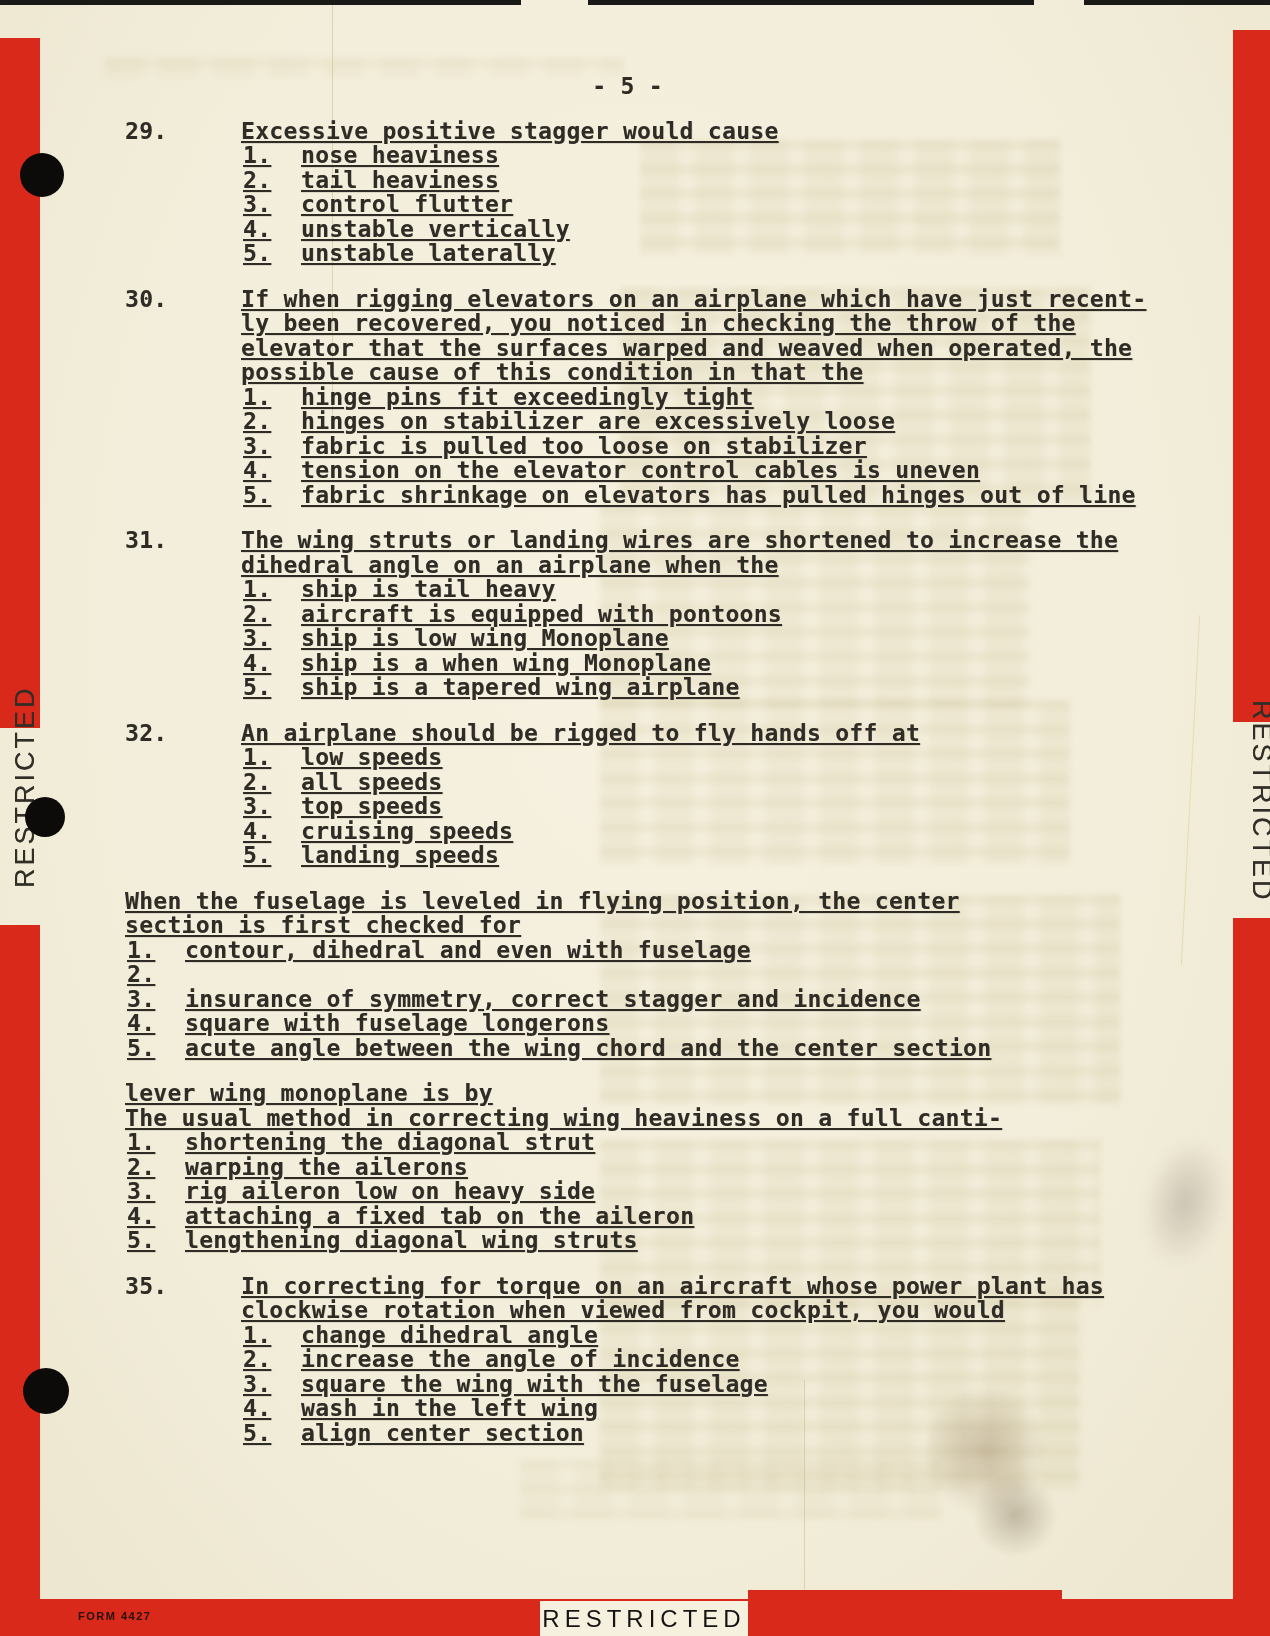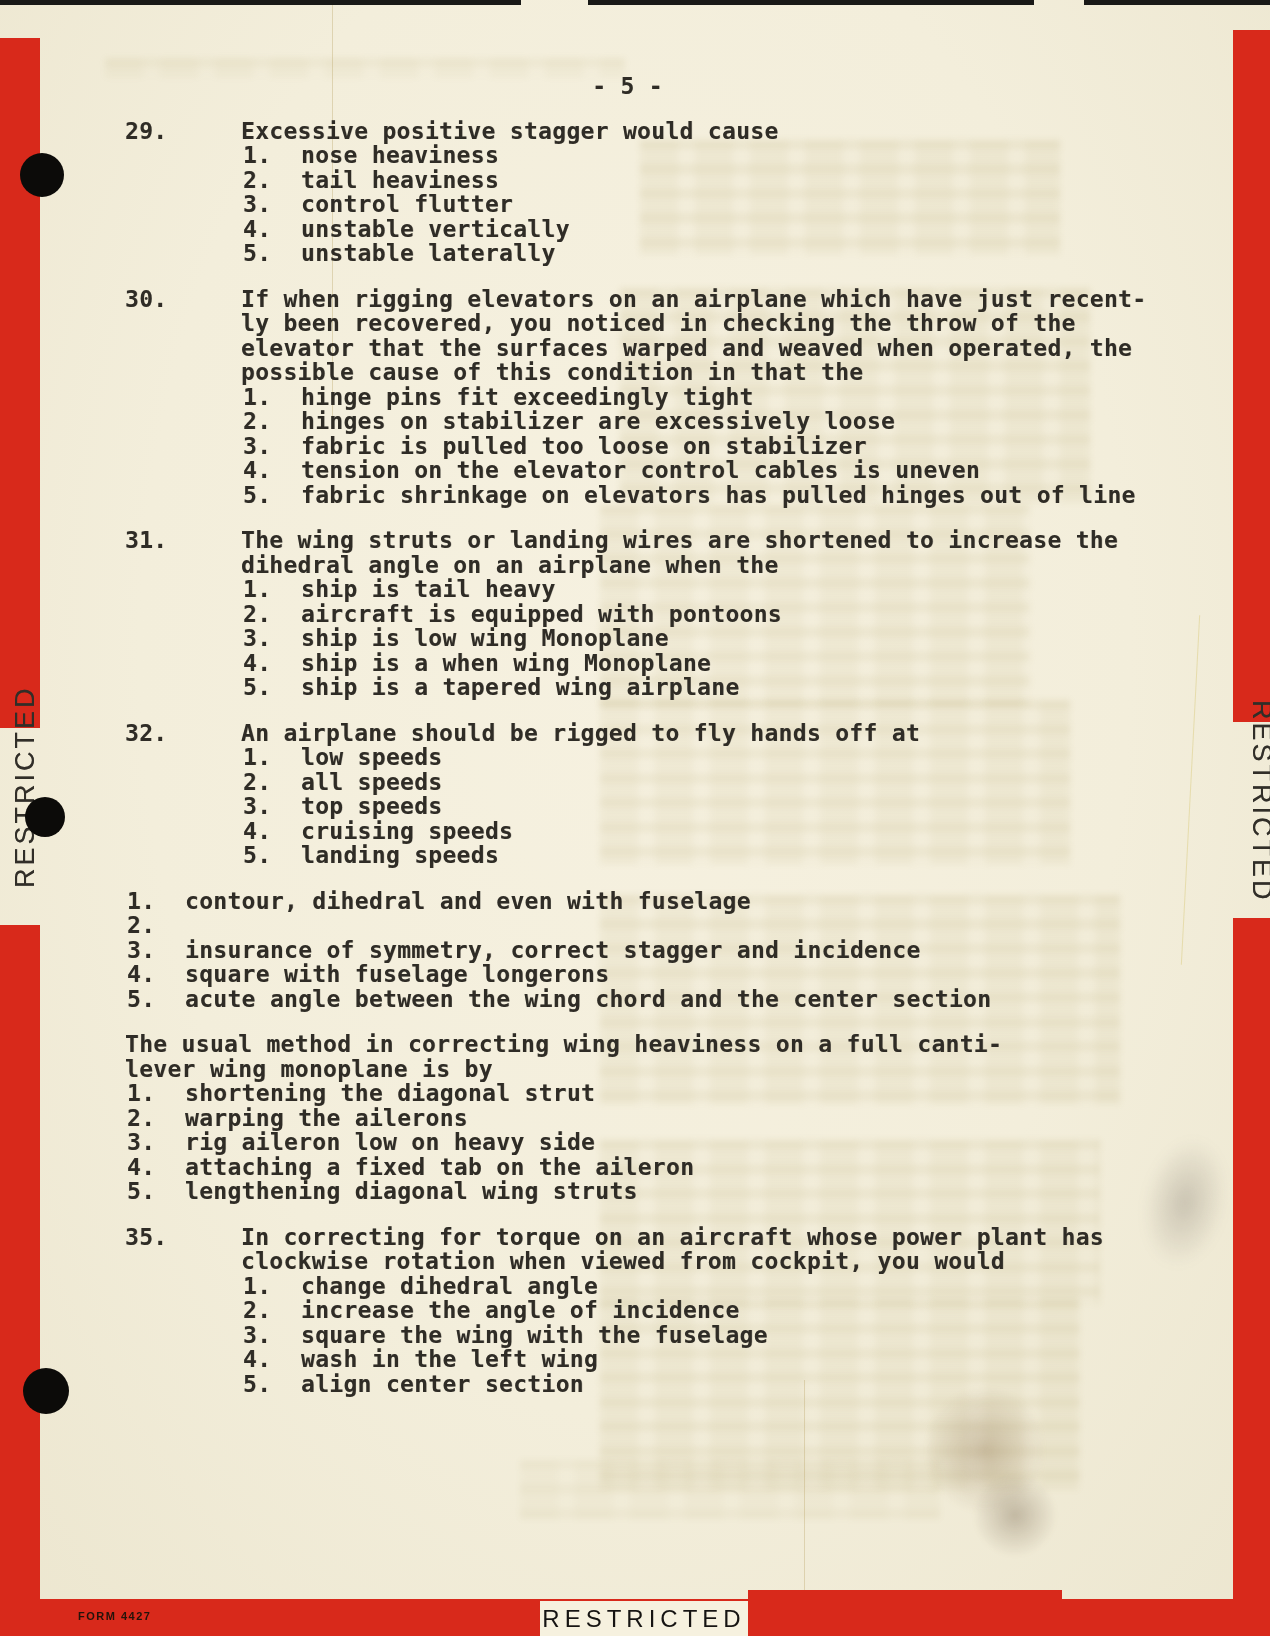--- a/index.html
+++ b/index.html
@@ -93,21 +93,21 @@
     position:absolute;inset:0;z-index:2;
     padding:74px 140px 0 125px;
     color:var(--ink,#2f2c26);
     font-size:23px;line-height:24.5px;font-weight:bold;
     letter-spacing:.3px;
     text-shadow:.4px .4px 0 rgba(46,42,36,.30);
   }
   .pageno{text-align:center;margin-bottom:20px;}
   .q{display:flex;margin-bottom:21px;gap:46px;}
   .qnum{width:70px;flex:none;}
-  .qbody{flex:1;min-width:0;}
+  .qbody{flex:1;min-width:0;text-decoration:underline;}
   .qline{white-space:pre;}
   .opt{display:flex;}
   .optnum{width:58px;margin-left:2px;flex:none;}
   .optlabel{white-space:pre;}
 </style>
 </head>
 <body>
 
 <div class="page">
 
@@ -276,20 +276,24 @@
             <div class="opt">
               <span class="optnum">5.</span>
               <span class="optlabel">landing speeds</span>
             </div>
           </div>
       </div>
     </section>
 
     <section class="q">
       <div class="qbody">
+        <div class="qtext">
+            <div class="qline">When the fuselage is leveled in flying position, the center</div>
+            <div class="qline">section is first checked for</div>
+          </div>
         <div class="opts">
             <div class="opt">
               <span class="optnum">1.</span>
               <span class="optlabel">contour, dihedral and even with fuselage</span>
             </div>
             <div class="opt">
               <span class="optnum">2.</span>
             </div>
             <div class="opt">
               <span class="optnum">3.</span>
@@ -303,22 +307,22 @@
               <span class="optnum">5.</span>
               <span class="optlabel">acute angle between the wing chord and the center section</span>
             </div>
           </div>
       </div>
     </section>
 
     <section class="q">
       <div class="qbody">
         <div class="qtext">
+            <div class="qline">lever wing monoplane is by</div>
             <div class="qline">The usual method in correcting wing heaviness on a full canti-</div>
-            <div class="qline">lever wing monoplane is by</div>
           </div>
         <div class="opts">
             <div class="opt">
               <span class="optnum">1.</span>
               <span class="optlabel">shortening the diagonal strut</span>
             </div>
             <div class="opt">
               <span class="optnum">2.</span>
               <span class="optlabel">warping the ailerons</span>
             </div>

